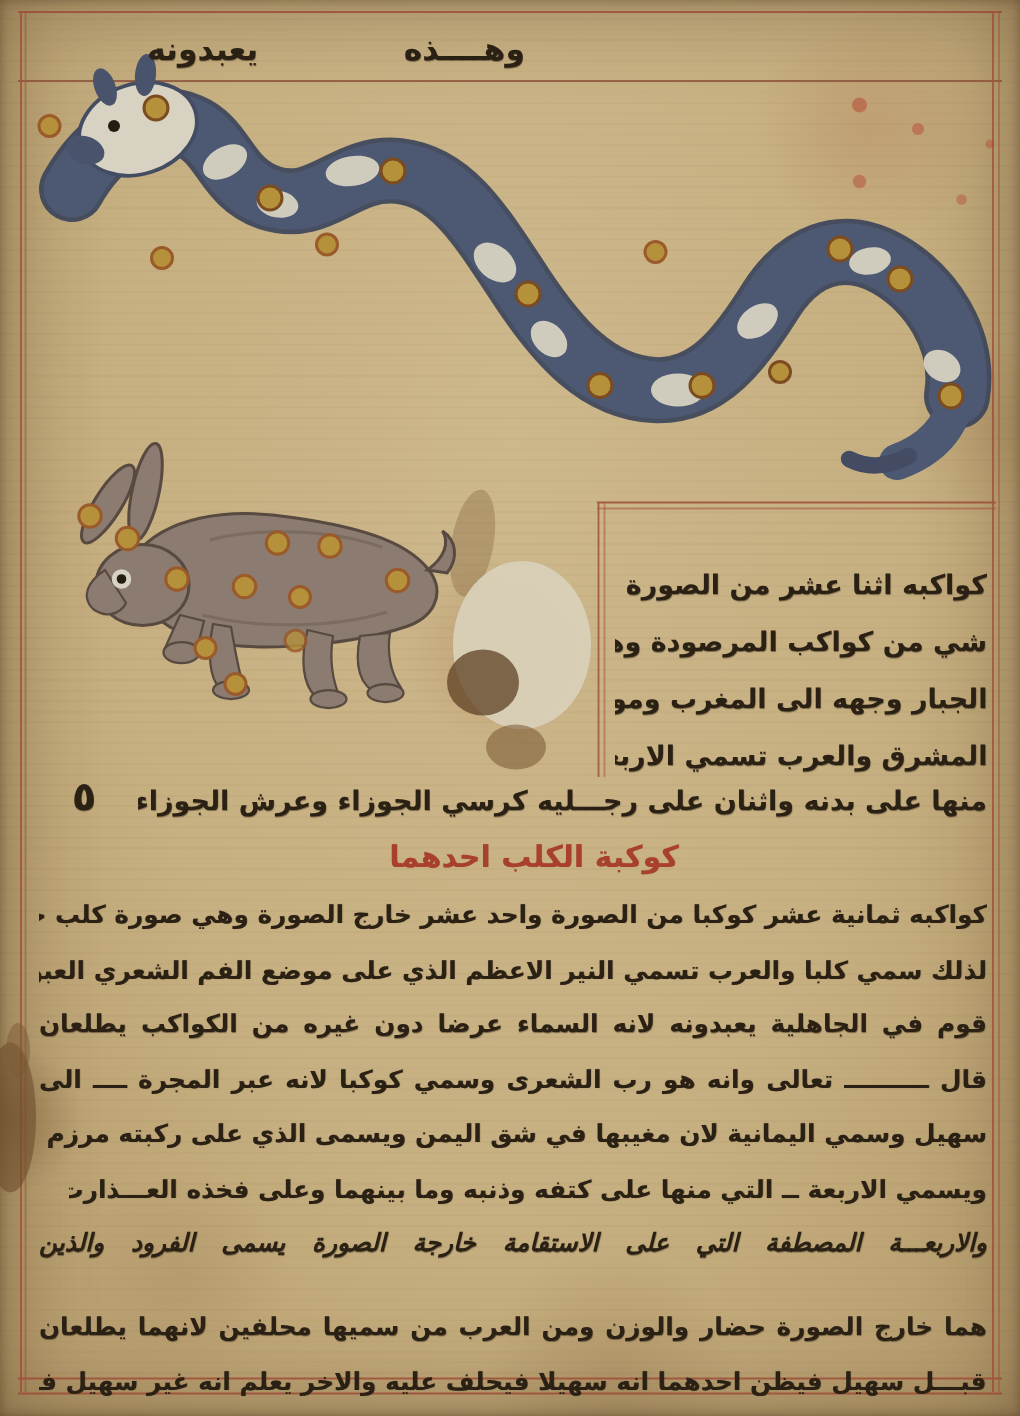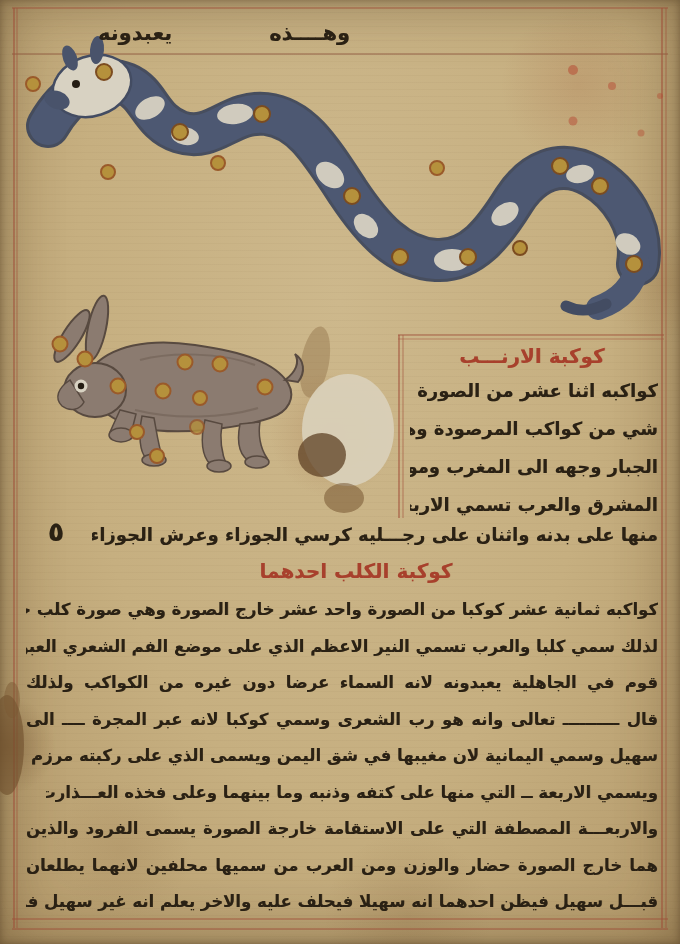--- a/index.html
+++ b/index.html
@@ -154,36 +154,35 @@
         <circle cx="200" cy="398" r="7"></circle>
         <circle cx="137" cy="432" r="7"></circle>
         <circle cx="157" cy="456" r="7"></circle>
         <circle cx="197" cy="427" r="7" opacity="0.8"></circle>
       </g>
     </g>
   </svg>
 
   <div class="txt hdr hdr-l">وهــــذه يعبدونه</div>
 
-  <div class="txt red lepus-head">كوكبة الارنـــب</div>
   <div class="lepus-lines" style="position:absolute;right:22px;left:410px;top:372px;">
     <div class="txt line" style="position:relative;">كواكبه اثنا عشر من الصورة وليس حوله</div>
     <div class="txt line" style="position:relative;">شي من كواكب المرصودة وهو تحت رجل</div>
     <div class="txt line" style="position:relative;">الجبار وجهه الى المغرب وموخره الى</div>
     <div class="txt line" style="position:relative;">المشرق والعرب تسمي الاربعة التي اثنان</div>
   </div>
   <div class="txt full-line">منها على بدنه واثنان على رجـــليه كرسي الجوزاء وعرش الجوزاء ايضا والله الموفق</div>
   <div class="txt numeral">٥</div>
 
   <div class="txt red canis-head">كوكبة الكلب احدهما</div>
   <div class="canis-lines" style="position:absolute;left:26px;right:22px;top:592px;">
     <div class="txt line" style="position:relative;">كواكبه ثمانية عشر كوكبا من الصورة واحد عشر خارج الصورة وهي صورة كلب خلف كوكبه الجوزاء</div>
     <div class="txt line" style="position:relative;">لذلك سمي كلبا والعرب تسمي النير الاعظم الذي على موضع الفم الشعري العبور وكان</div>
-    <div class="txt line" style="position:relative;">قوم في الجاهلية يعبدونه لانه السماء عرضا دون غيره من الكواكب ولذلك</div>
+    <div class="txt line" style="position:relative;">قوم في الجاهلية يعبدونه لانه السماء عرضا دون غيره من الكواكب يطلعان</div>
     <div class="txt line" style="position:relative;">قال ــــــــــ تعالى وانه هو رب الشعرى وسمي كوكبا لانه عبر المجرة ــــ الى</div>
     <div class="txt line" style="position:relative;">سهيل وسمي اليمانية لان مغيبها في شق اليمن ويسمى الذي على ركبته مرزم العبور</div>
     <div class="txt line" style="position:relative;margin-left:20px;">ويسمي الاربعة ــ التي منها على كتفه وذنبه وما بينهما وعلى فخذه العـــذارت</div>
-    <div class="txt line" style="position:relative;">والاربعـــة المصطفة التي على الاستقامة خارجة الصورة يسمى الفرود والذين</div>
-    <div class="txt line" style="position:relative;">هما خارج الصورة حضار والوزن ومن العرب من سميها محلفين لانهما يطلعان</div>
+    <div class="txt line" style="position:relative;font-style:italic;">والاربعـــة المصطفة التي على الاستقامة خارجة الصورة يسمى الفرود والذين</div>
+    <div class="txt line" style="position:relative;margin-top:19px;">هما خارج الصورة حضار والوزن ومن العرب من سميها محلفين لانهما يطلعان</div>
     <div class="txt line" style="position:relative;">قبـــل سهيل فيظن احدهما انه سهيلا فيحلف عليه والاخر يعلم انه غير سهيل فيحلف</div>
   </div>
 
 </div>
 
 </body></html>

